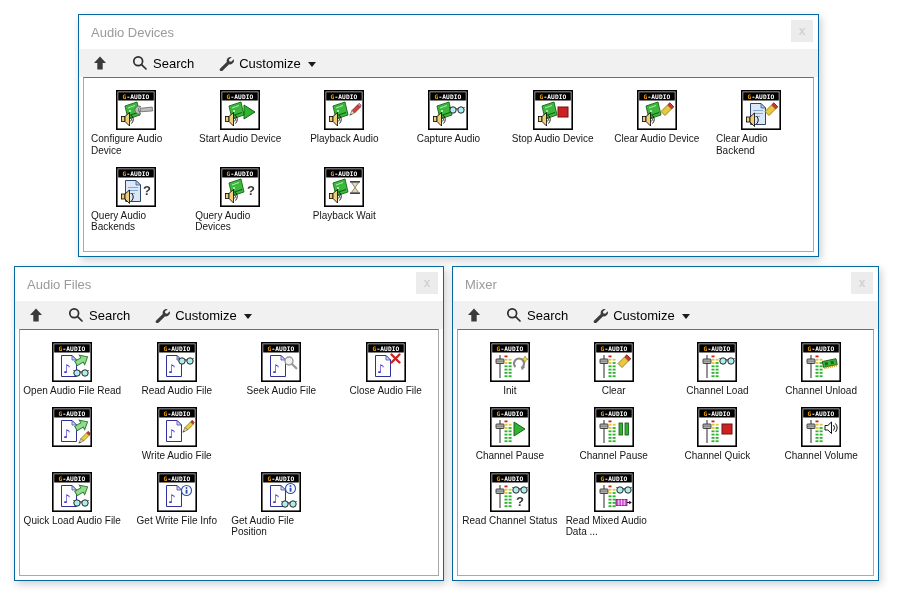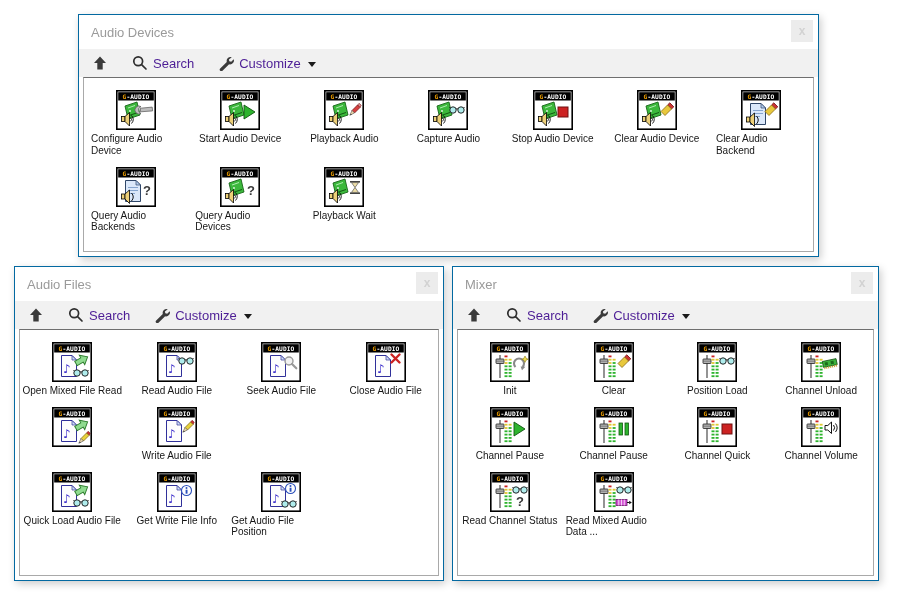--- a/index.html
+++ b/index.html
@@ -4,21 +4,21 @@
 <style>
   * { margin:0; padding:0; box-sizing:border-box; }
   html,body { width:897px; height:598px; background:#ffffff; font-family:"Liberation Sans", sans-serif; overflow:hidden; }
   .stage { position:relative; width:897px; height:598px; background:#fff; }
 
   .window { position:absolute; background:#fff; border:1px solid #0369a1; box-shadow:2px 3px 8px rgba(0,0,0,0.20); }
   .titlebar { position:absolute; left:0; right:0; top:0; height:34px; display:flex; align-items:center; padding:0 12px; background:#fff; }
   .title { font-size:13px; color:#9a9a9a; }
   .close-btn { position:absolute; top:5px; right:5px; width:22px; height:22px; background:#ececec; color:#d2d2d2; font-size:12px; font-weight:bold; display:flex; align-items:center; justify-content:center; line-height:1; }
   .toolbar { position:absolute; left:0; right:0; top:34px; height:28px; background:#f1f1f1; display:flex; align-items:center; gap:24px; padding:0 13px; }
-  .tbtn { display:flex; align-items:center; gap:5px; font-size:13px; color:#4c1d95; }
+  .tbtn { display:flex; align-items:center; gap:5px; font-size:13px; color:#000000; }
   .tbtn svg { display:block; }
   .caret { width:0; height:0; border-left:4px solid transparent; border-right:4px solid transparent; border-top:5px solid #1a1a1a; margin-left:2px; position:relative; top:1px; }
 
   .panel { position:absolute; left:4px; right:4px; top:62px; bottom:4px; background:#fff; border:1px solid #a9a9a9; border-top-color:#6f6f6f; overflow:hidden; padding-top:12px; }
   .prow { display:grid; grid-template-columns:repeat(var(--cols),1fr); }
   .pitem { display:flex; flex-direction:column; align-items:center; margin-bottom:10px; }
   .pitem svg.vi { width:40px; height:40px; display:block; }
   .plabel { margin-top:3px; font-size:10px; line-height:1.18; color:#161616; text-align:left; }
   .w-devices .plabel { max-width:90px; }
   .w-files   .plabel { max-width:100px; }
@@ -352,21 +352,21 @@
         <div class="prow" style="--cols: 4;">
           <div class="pitem">
             <svg class="vi" viewBox="0 0 40 40">
               <rect x="0.8" y="0.8" width="38.4" height="38.4" fill="#fff" stroke="#000" stroke-width="1.6"></rect>
               <rect x="2.2" y="2.2" width="35.6" height="8.3" fill="#000000"></rect>
               <text class="bt" x="20" y="8.9" text-anchor="middle"><tspan fill="#F0A000">G</tspan><tspan fill="#FFFFFF">-AUDIO</tspan></text>
               <use href="#base-file"></use>
               <use href="#g-arrow" x="23" y="11"></use>
               <use href="#g-glasses" x="21" y="25"></use>
             </svg>
-            <div class="plabel">Open Mixed File Read</div>
+            <div class="plabel">Open Audio File Read</div>
           </div>
           <div class="pitem">
             <svg class="vi" viewBox="0 0 40 40">
               <rect x="0.8" y="0.8" width="38.4" height="38.4" fill="#fff" stroke="#000" stroke-width="1.6"></rect>
               <rect x="2.2" y="2.2" width="35.6" height="8.3" fill="#000000"></rect>
               <text class="bt" x="20" y="8.9" text-anchor="middle"><tspan fill="#F0A000">G</tspan><tspan fill="#FFFFFF">-AUDIO</tspan></text>
               <use href="#base-file"></use>
               <use href="#g-glasses" x="21" y="13"></use>
             </svg>
             <div class="plabel">Read Audio File</div>
@@ -501,21 +501,21 @@
             <div class="plabel">Clear</div>
           </div>
           <div class="pitem">
             <svg class="vi" viewBox="0 0 40 40">
               <rect x="0.8" y="0.8" width="38.4" height="38.4" fill="#fff" stroke="#000" stroke-width="1.6"></rect>
               <rect x="2.2" y="2.2" width="35.6" height="8.3" fill="#000000"></rect>
               <text class="bt" x="20" y="8.9" text-anchor="middle"><tspan fill="#F0A000">G</tspan><tspan fill="#FFFFFF">-AUDIO</tspan></text>
               <use href="#base-mixer"></use>
               <use href="#g-glasses" x="22" y="13"></use>
             </svg>
-            <div class="plabel">Position Load</div>
+            <div class="plabel">Channel Load</div>
           </div>
           <div class="pitem">
             <svg class="vi" viewBox="0 0 40 40">
               <rect x="0.8" y="0.8" width="38.4" height="38.4" fill="#fff" stroke="#000" stroke-width="1.6"></rect>
               <rect x="2.2" y="2.2" width="35.6" height="8.3" fill="#000000"></rect>
               <text class="bt" x="20" y="8.9" text-anchor="middle"><tspan fill="#F0A000">G</tspan><tspan fill="#FFFFFF">-AUDIO</tspan></text>
               <use href="#base-mixer"></use>
               <use href="#g-ram" x="22" y="17"></use>
             </svg>
             <div class="plabel">Channel Unload</div>

